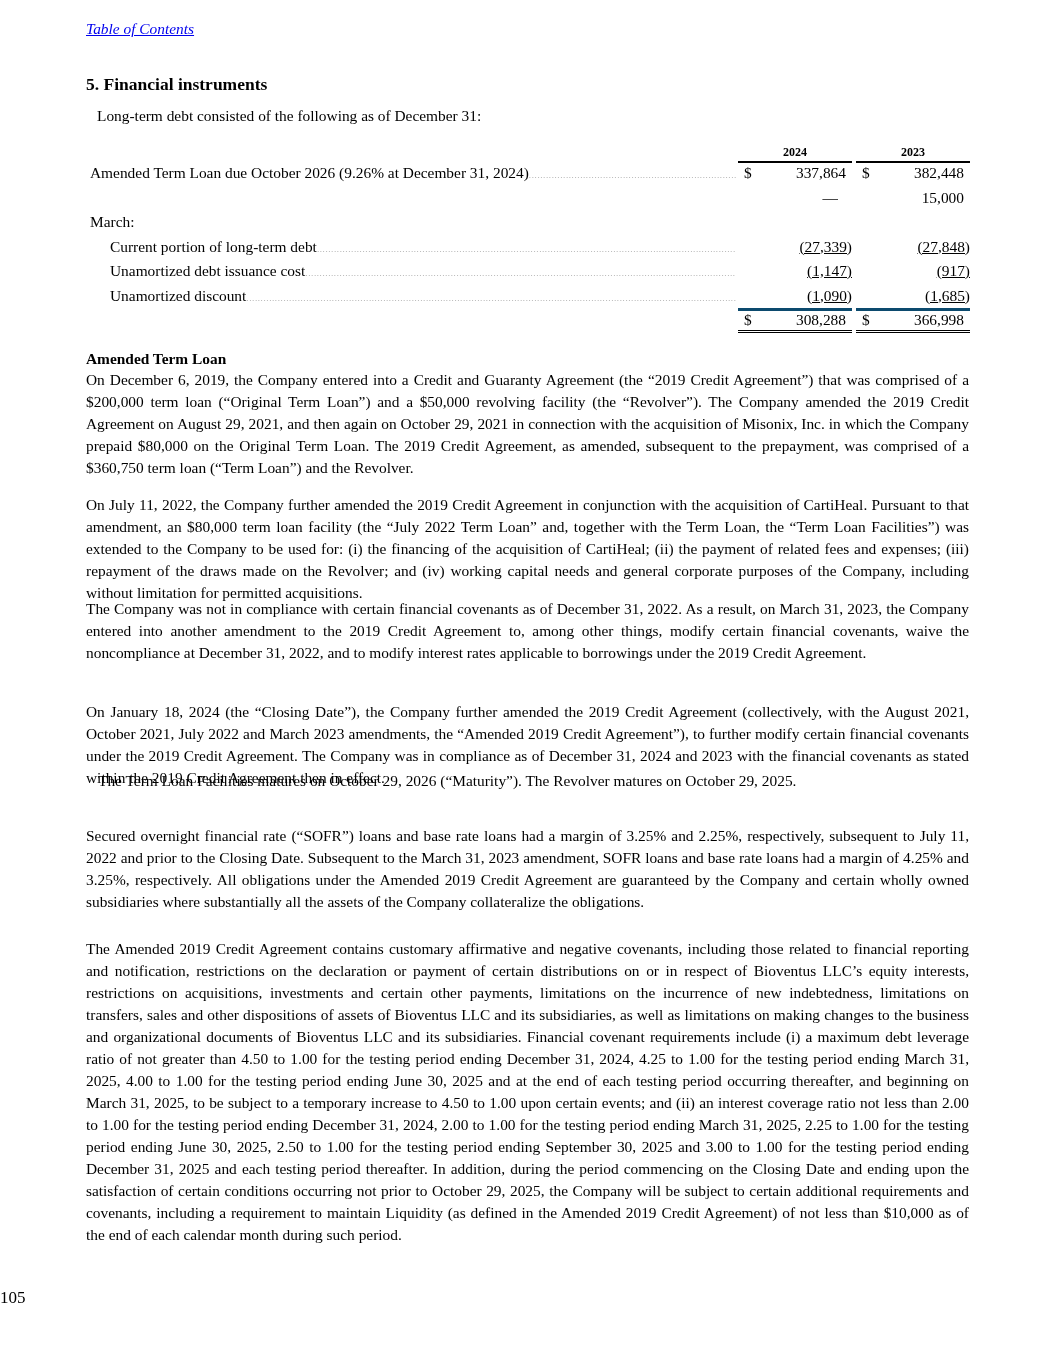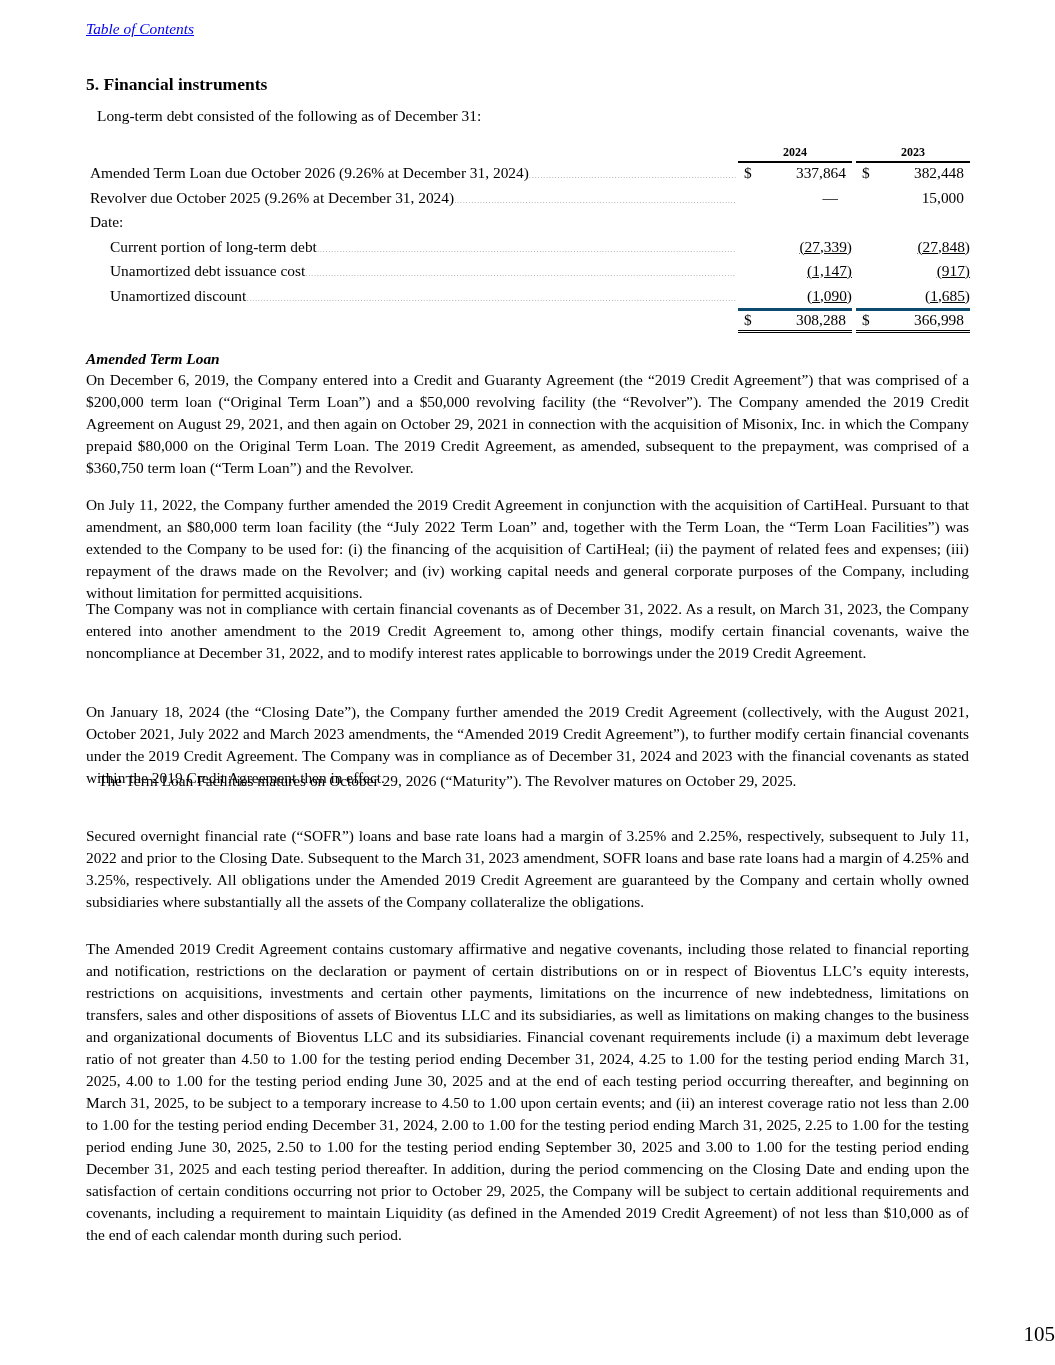--- a/index.html
+++ b/index.html
@@ -45,28 +45,28 @@
   .hdr { height: 18px; line-height: 18px; }
   .hdr .cell { height: 18px; text-align: center; font-weight: bold; font-size: 12px; border-bottom: 2px solid #000; }
   .hdr .cell span { display:block; width:100%; text-align:center; }
   .top-total .cell { border-bottom: 3px solid #0c4a6e; }
   .total .cell { border-bottom: 3.5px double #000; border-top: 0; }
   .total { height: 26px; }
   .total .cell { height: 22px; line-height: 24px; }
 
   .subhead {
     position: absolute; left: 86px; top: 350px;
-    font-weight: bold; font-style: italic; font-size: 15.4px;
+    font-weight: bold; font-size: 15.4px;
   }
   .para {
     position: absolute; left: 86px; width: 883px;
     text-align: justify; line-height: 22px; font-size: 15.4px;
   }
   .page-number {
-    position: absolute; left: 0; width: 1055px; top: 1322px; text-align: right; font-size: 21px;
+    position: absolute; left: 0; width: 1055px; top: 1288px; text-align: left; font-size: 17px;
   }
 </style>
 </head>
 <body>
 
 <a class="toc-link">Table of Contents</a>
 
 <div class="section-title">5. Financial instruments</div>
 <div class="intro">Long-term debt consisted of the following as of December 31:</div>
 
@@ -86,31 +86,30 @@
         <span class="dollar">$</span>
         <span class="amt">337,864</span>
       </div>
     <div class="cell c2023">
         <span class="dollar">$</span>
         <span class="amt">382,448</span>
       </div>
   </div>
 
   <div class="trow">
-    <div class="label">Revolver due October 2025 (9.26% at December 31, 2024)</div>
     <div class="cell c2024">
         <span class="amt" style="right:14px">—</span>
       </div>
     <div class="cell c2023">
         <span class="amt">15,000</span>
       </div>
   </div>
 
   <div class="trow">
-    <div class="label no-leader">Date:</div>
+    <div class="label no-leader">March:</div>
   </div>
 
   <div class="trow">
     <div class="label indent">Current portion of long-term debt</div>
     <div class="cell c2024">
         <span class="amt neg">(27,339)</span>
       </div>
     <div class="cell c2023">
         <span class="amt neg">(27,848)</span>
       </div>

